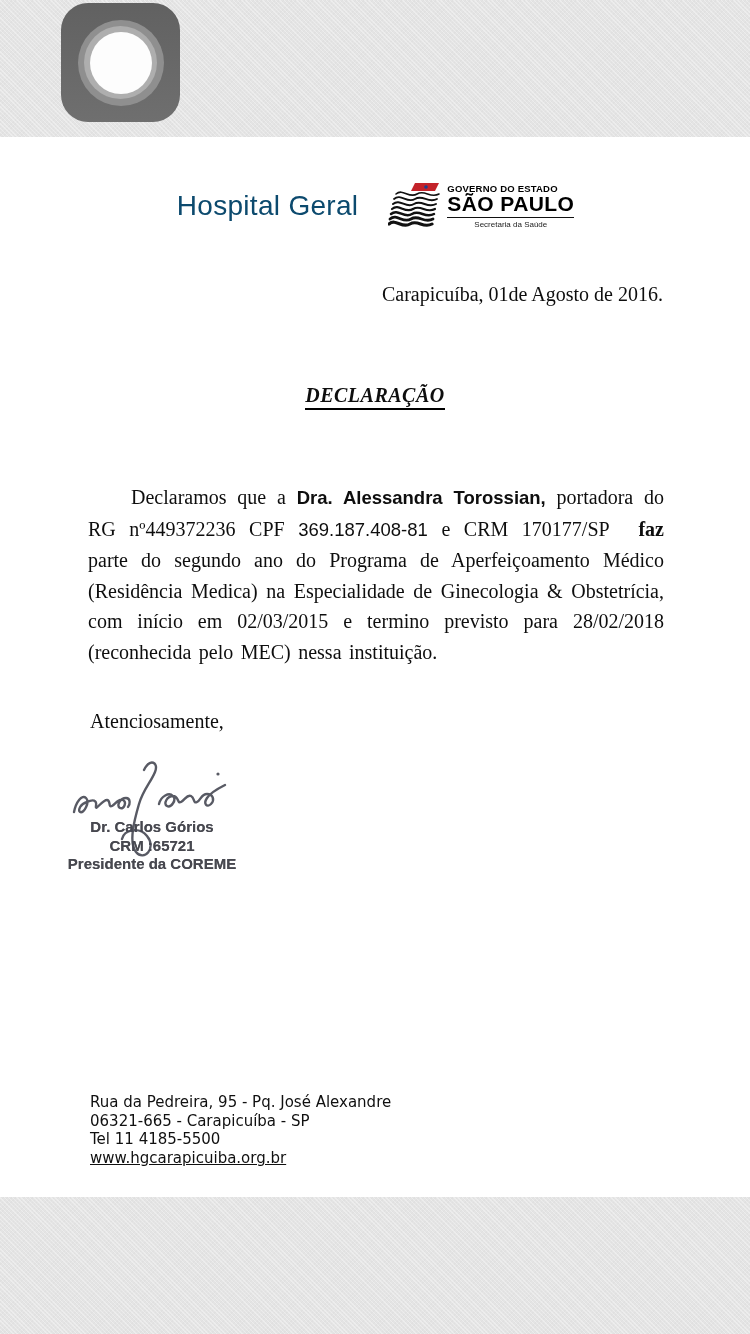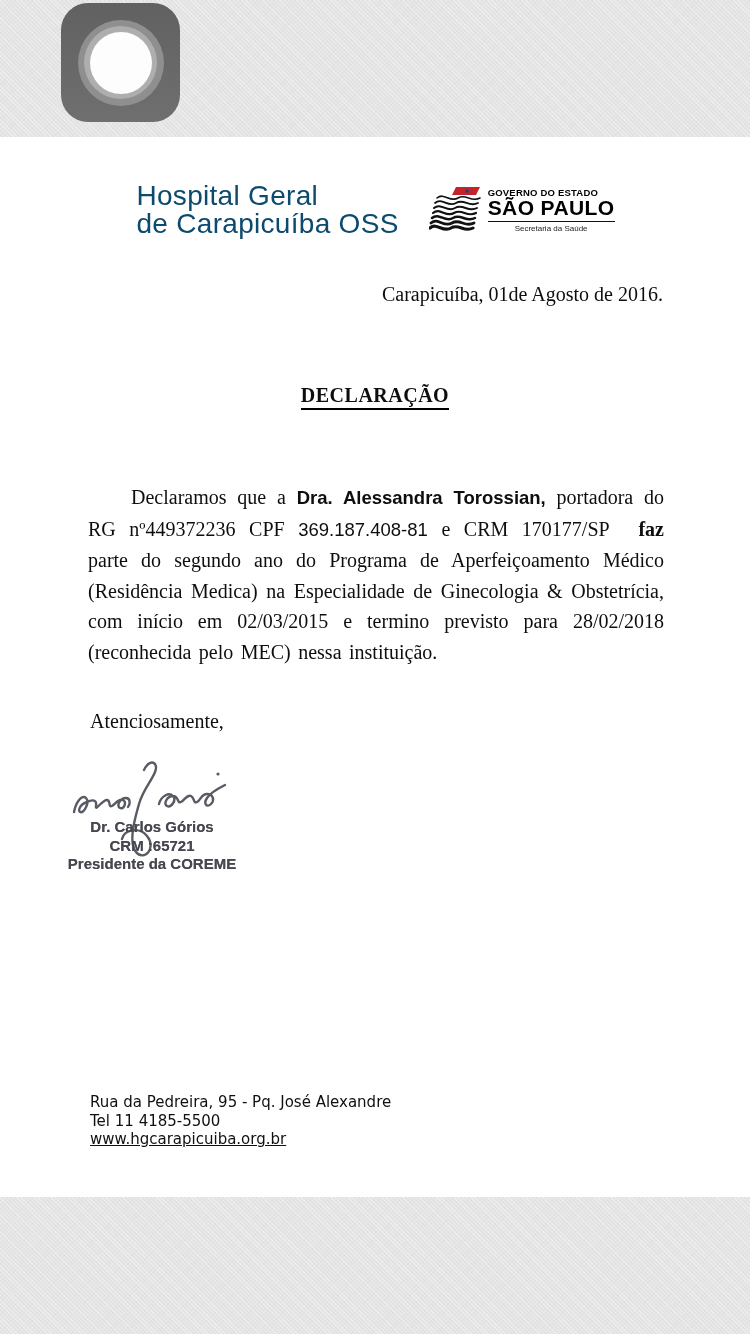--- a/index.html
+++ b/index.html
@@ -44,21 +44,21 @@
   .gov-l1{font-size:9.5px;font-weight:bold;letter-spacing:.2px;white-space:nowrap;}
   .gov-l2{font-size:21px;font-weight:bold;letter-spacing:.4px;margin-top:-2px;white-space:nowrap;}
   .gov-rule{border-top:1.5px solid #111;margin:1px 0 2px 0;}
   .gov-l3{font-size:8px;color:#222;text-align:center;}
 
   
   .date-line{
     position:absolute;top:283px;left:88px;width:575px;
     text-align:right;font-size:20px;
   }
-  .doc-title{position:absolute;top:384px;left:0;width:750px;text-align:center;}
+  .doc-title{position:absolute;top:384px;left:0;width:750px;text-align:center;font-style:italic;}
   .doc-title span{
     display:inline-block;font-size:20px;font-weight:bold;letter-spacing:.5px;
     border-bottom:2px solid #000;padding-bottom:1px;
   }
   .paragraph{
     position:absolute;left:88px;top:462px;width:576px;
     font-size:20px;line-height:30.6px;text-align:justify;
     text-indent:43px;word-spacing:2.5px;
   }
   .seg-bsans{font-family:"Liberation Sans", sans-serif;font-weight:bold;font-size:18.5px;}
@@ -93,21 +93,20 @@
       <div class="at-ring2">
         <div class="at-core"></div>
       </div>
     </div>
   </div>
 </div>
 
 <div class="header">
   <div class="hospital-name">
     <div>Hospital Geral</div>
-    <div>de Carapicuíba OSS</div>
   </div>
   <div class="gov-logo">
     <svg class="gov-waves" width="54" height="48" viewBox="0 0 54 48">
       <g fill="none" stroke="#111" stroke-linecap="round">
         <path d="M8,12 c7,-6 13,5 21,0 c8,-5 13,5 22,0" stroke-width="1.6"></path>
         <path d="M6,17 c7,-6 13,5 21,0 c8,-5 13,5 22,0" stroke-width="1.8"></path>
         <path d="M5,22 c7,-6 13,5 21,0 c8,-5 13,5 22,0" stroke-width="2"></path>
         <path d="M4,27 c7,-6 13,5 21,0 c8,-5 13,5 22,0" stroke-width="2.2"></path>
         <path d="M3,32 c7,-6 13,5 21,0 c8,-5 13,5 22,0" stroke-width="2.5"></path>
         <path d="M2,37 c7,-6 13,5 21,0 c8,-5 13,5 22,0" stroke-width="2.8"></path>
@@ -146,17 +145,18 @@
   </svg>
   <div class="sig-text">
     <div>Dr. Carlos Górios</div>
     <div>CRM :65721</div>
     <div>Presidente da COREME</div>
   </div>
 </div>
 
 <div class="footer">
   <div>Rua da Pedreira, 95 - Pq. José Alexandre</div>
+  <div>06321-665 - Carapicuíba - SP</div>
   <div>Tel 11 4185-5500</div>
   <div class="website">www.hgcarapicuiba.org.br</div>
 </div>
 
 <div class="band band-bottom"></div>
 
 </body></html>

